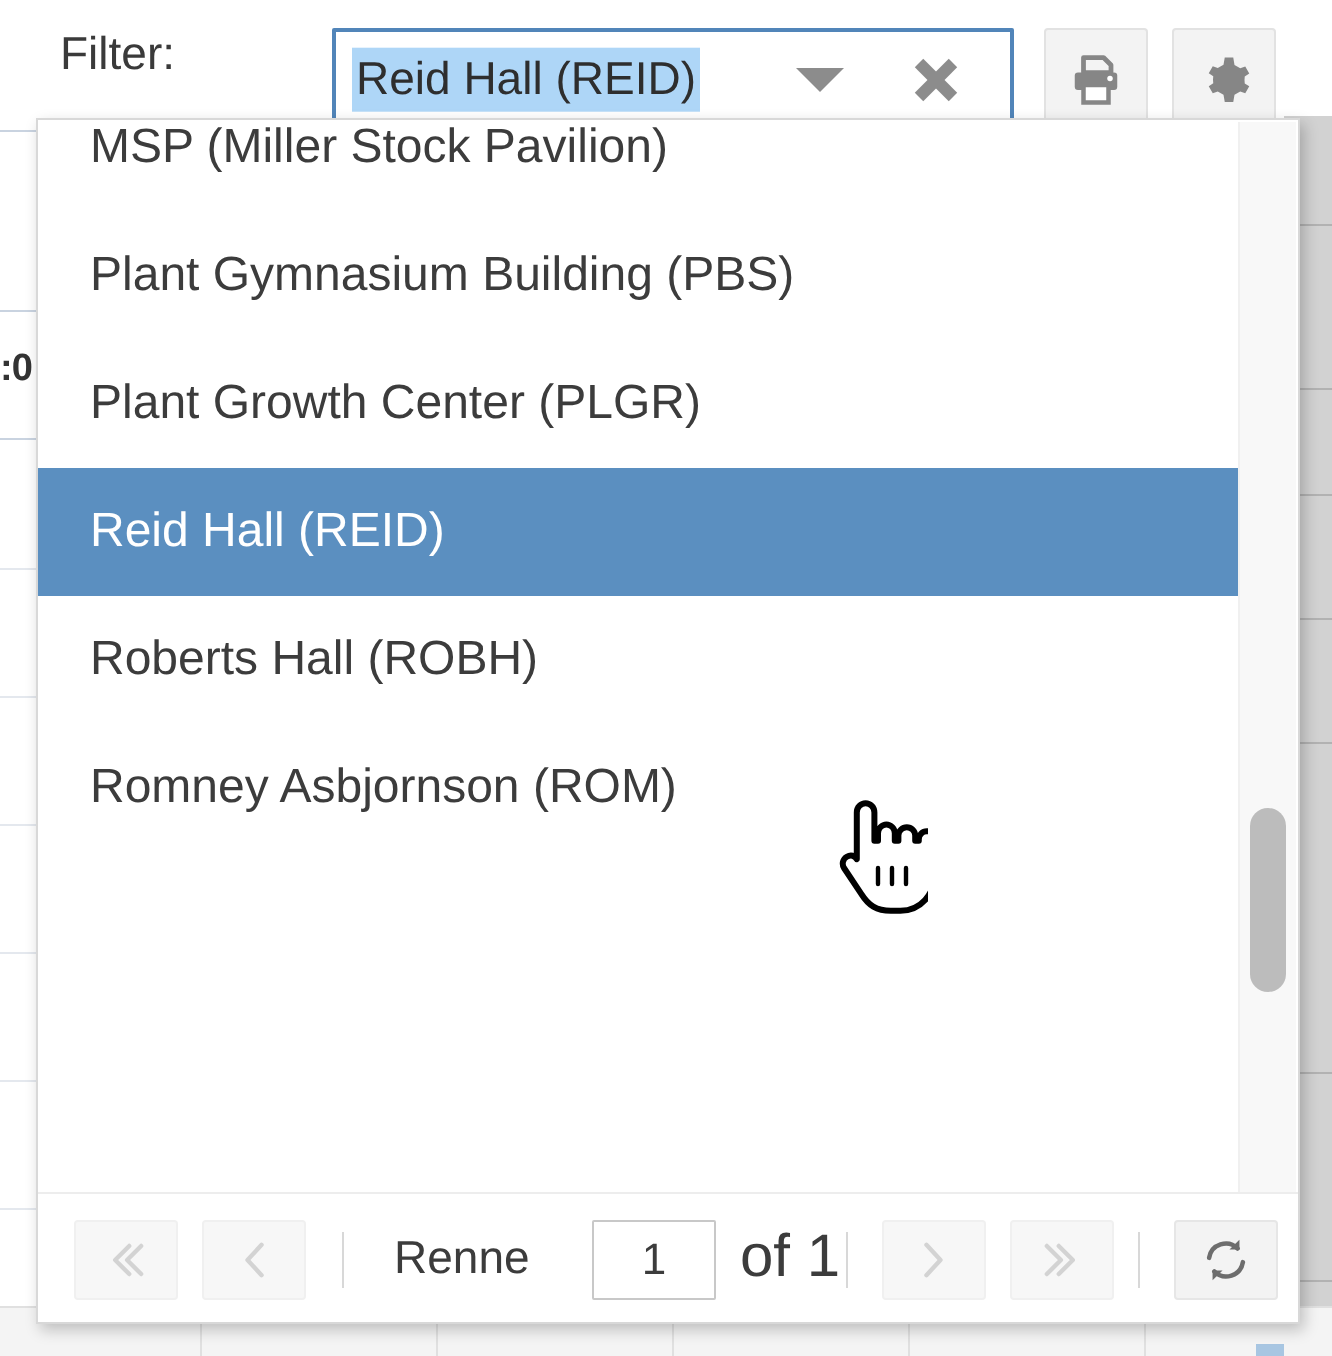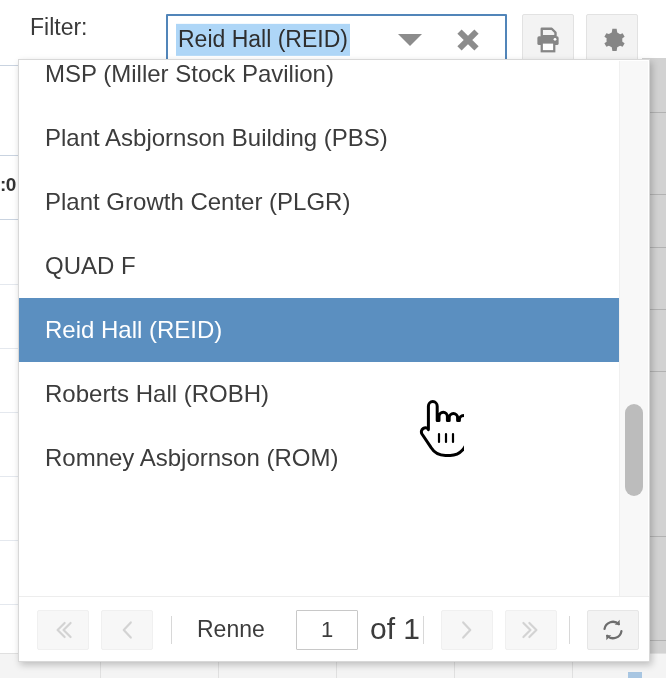--- a/index.html
+++ b/index.html
@@ -350,23 +350,22 @@
       <path fill="#868686" d="M20.3 13.4l-.1-1.4.1-1.4 1.8-1.2-1.6-2.8-2 .7-2.3-1.3L15.7 3h-3.4l-.5 2.9-2.3 1.3-2-.7-1.6 2.8 1.8 1.2-.1 1.4.1 1.4-1.8 1.2 1.6 2.8 2-.7 2.3 1.3.5 2.9h3.4l.5-2.9 2.3-1.3 2 .7 1.6-2.8z"></path>
     </svg>
   </div>
 </div>
 
 <div id="dropdown">
 
   <div id="dd-list">
     <div id="dd-list-inner">
         <div class="dd-item">MSP (Miller Stock Pavilion)</div>
-        <div class="dd-item">Plant Asbjornson Building (PBS)</div>
+        <div class="dd-item">Plant Gymnasium Building (PBS)</div>
         <div class="dd-item">Plant Growth Center (PLGR)</div>
-        <div class="dd-item">QUAD F</div>
         <div class="dd-item selected">Reid Hall (REID)</div>
         <div class="dd-item">Roberts Hall (ROBH)</div>
         <div class="dd-item">Romney Asbjornson (ROM)</div>
       </div>
   </div>
 
   <div id="dd-scroll-track">
     <div id="dd-scroll-thumb"></div>
   </div>
 

